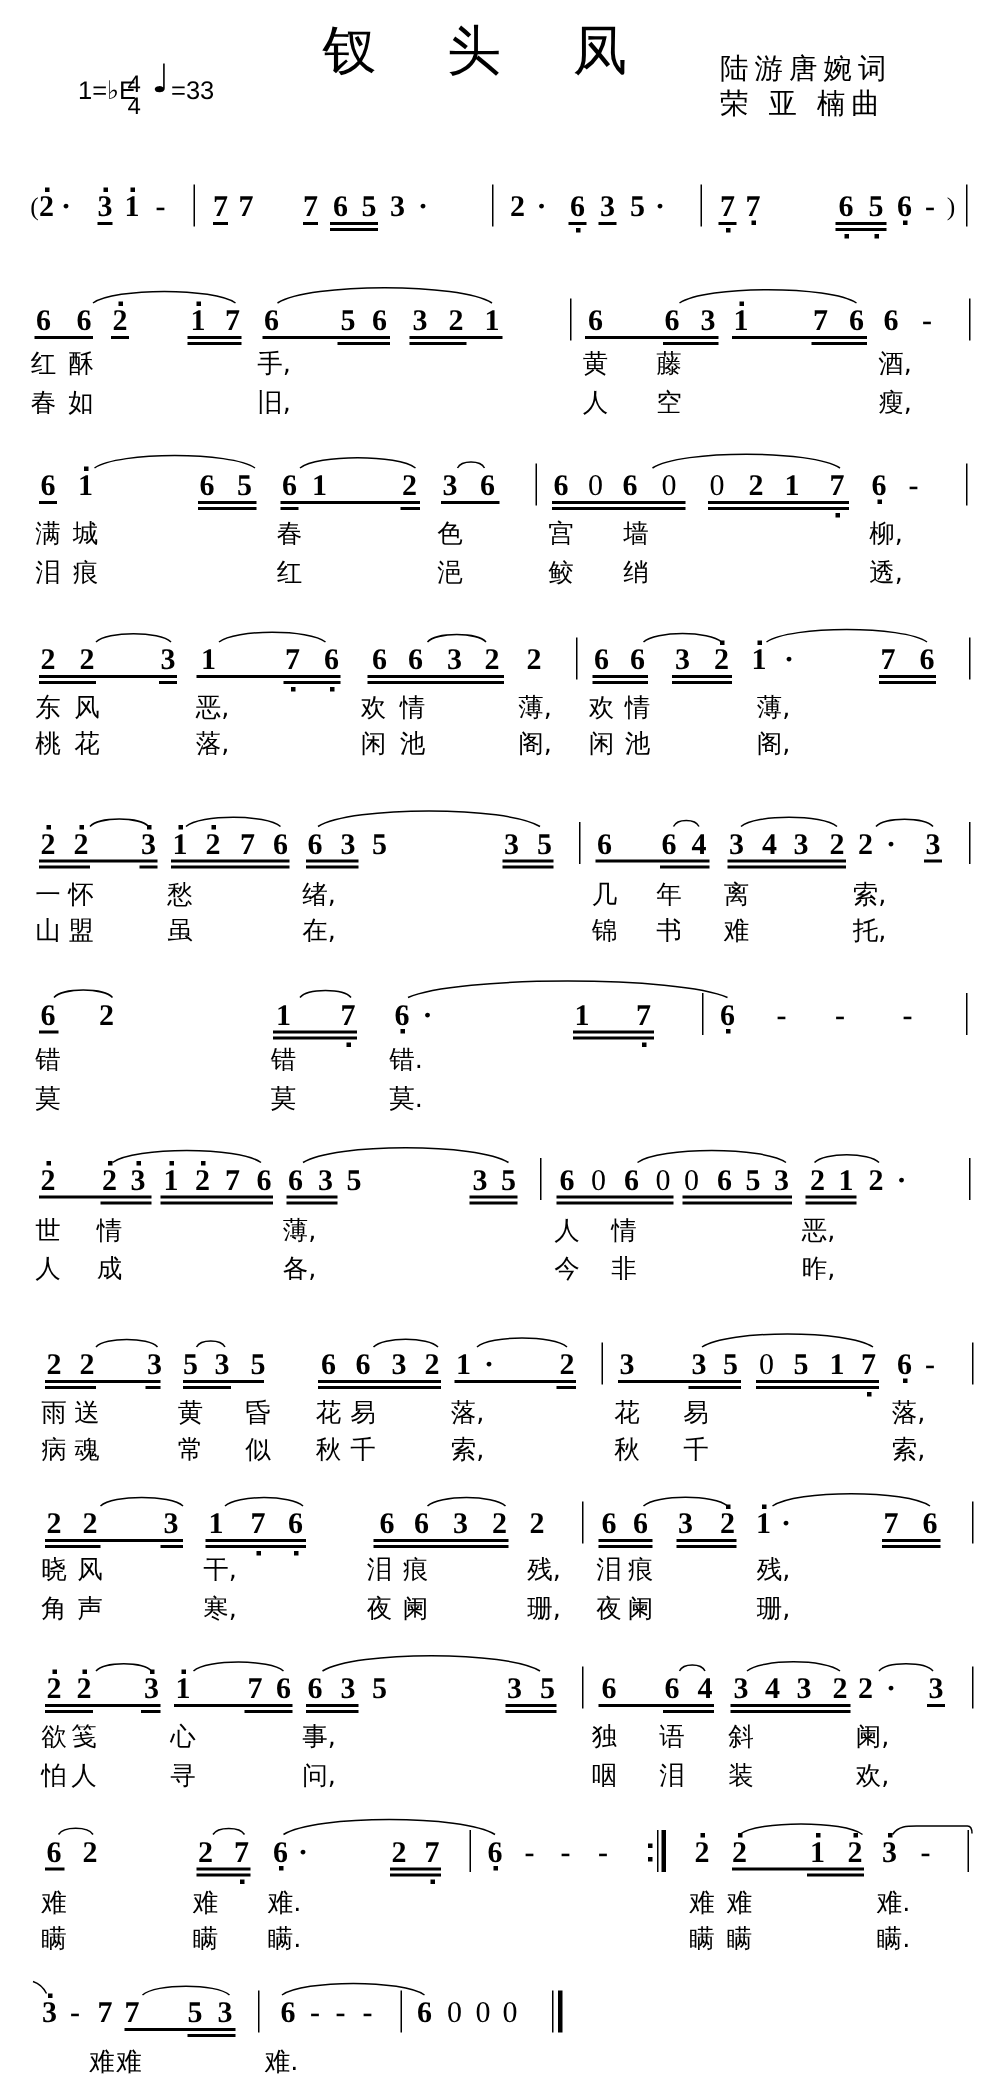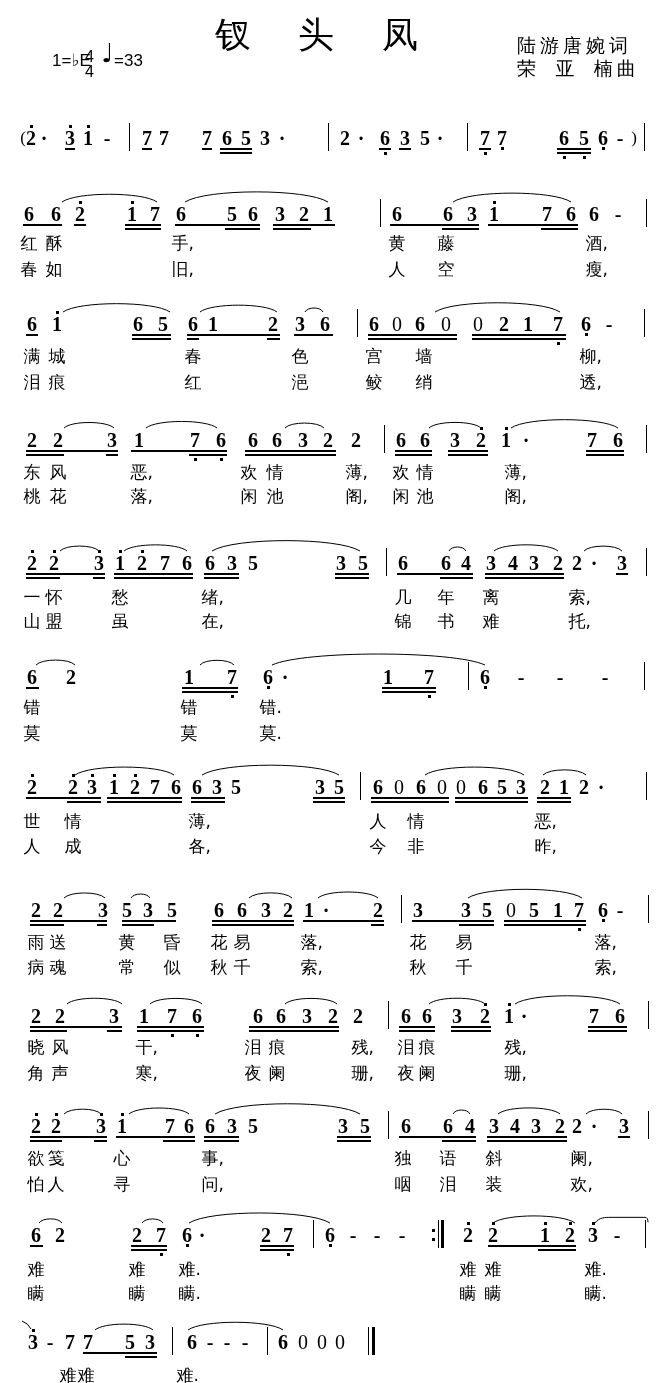--- a/index.html
+++ b/index.html
@@ -12,21 +12,21 @@
   .abs { position: absolute; white-space: nowrap; }
 
   
   .title-char { font-family: "DejaVu Sans", sans-serif; font-size: 36px; line-height: 36px; top: 17px; transform: translateX(-50%); }
   .hdr-key { left: 38px; top: 51px; font-family: "Liberation Sans", sans-serif; font-size: 17px; line-height: 20px; margin-left: 14px; }
   .hdr-time span { position: absolute; left: 85px; font-family: "Liberation Sans", sans-serif; font-size: 16px; line-height: 14px; }
   .hdr-time .ts-up { top: 50px; }
   .hdr-time .ts-low { top: 65px; }
   .hdr-tempo-note { left: 101px; top: 38px; font-family: "DejaVu Sans", sans-serif; font-size: 26px; line-height: 30px; }
   .hdr-tempo-val { left: 114px; top: 51px; font-family: "Liberation Sans", sans-serif; font-size: 17px; line-height: 20px; }
-  .credit { left: 517px; font-family: Liberation Mono, monospace; font-size: 19px; line-height: 20px; letter-spacing: 4px; }
+  .credit { left: 480px; font-family: Liberation Sans, sans-serif; font-size: 19px; line-height: 20px; letter-spacing: 4px; }
   .credit.lyricist { top: 37px; }
   .credit.composer { top: 60px; }
 
   
   .note { position: absolute; height: 20px; line-height: 20px; font-size: 20px; font-weight: bold;
           font-family: "Liberation Serif", serif; transform: translateX(-50%); }
   .note.rest { font-weight: normal; }
   .note.sym { font-weight: bold; }
   .note.paren { font-weight: normal; font-size: 17px; }
   .odot { position: absolute; width: 3px; height: 3px; background: var(--ink, #000); }

